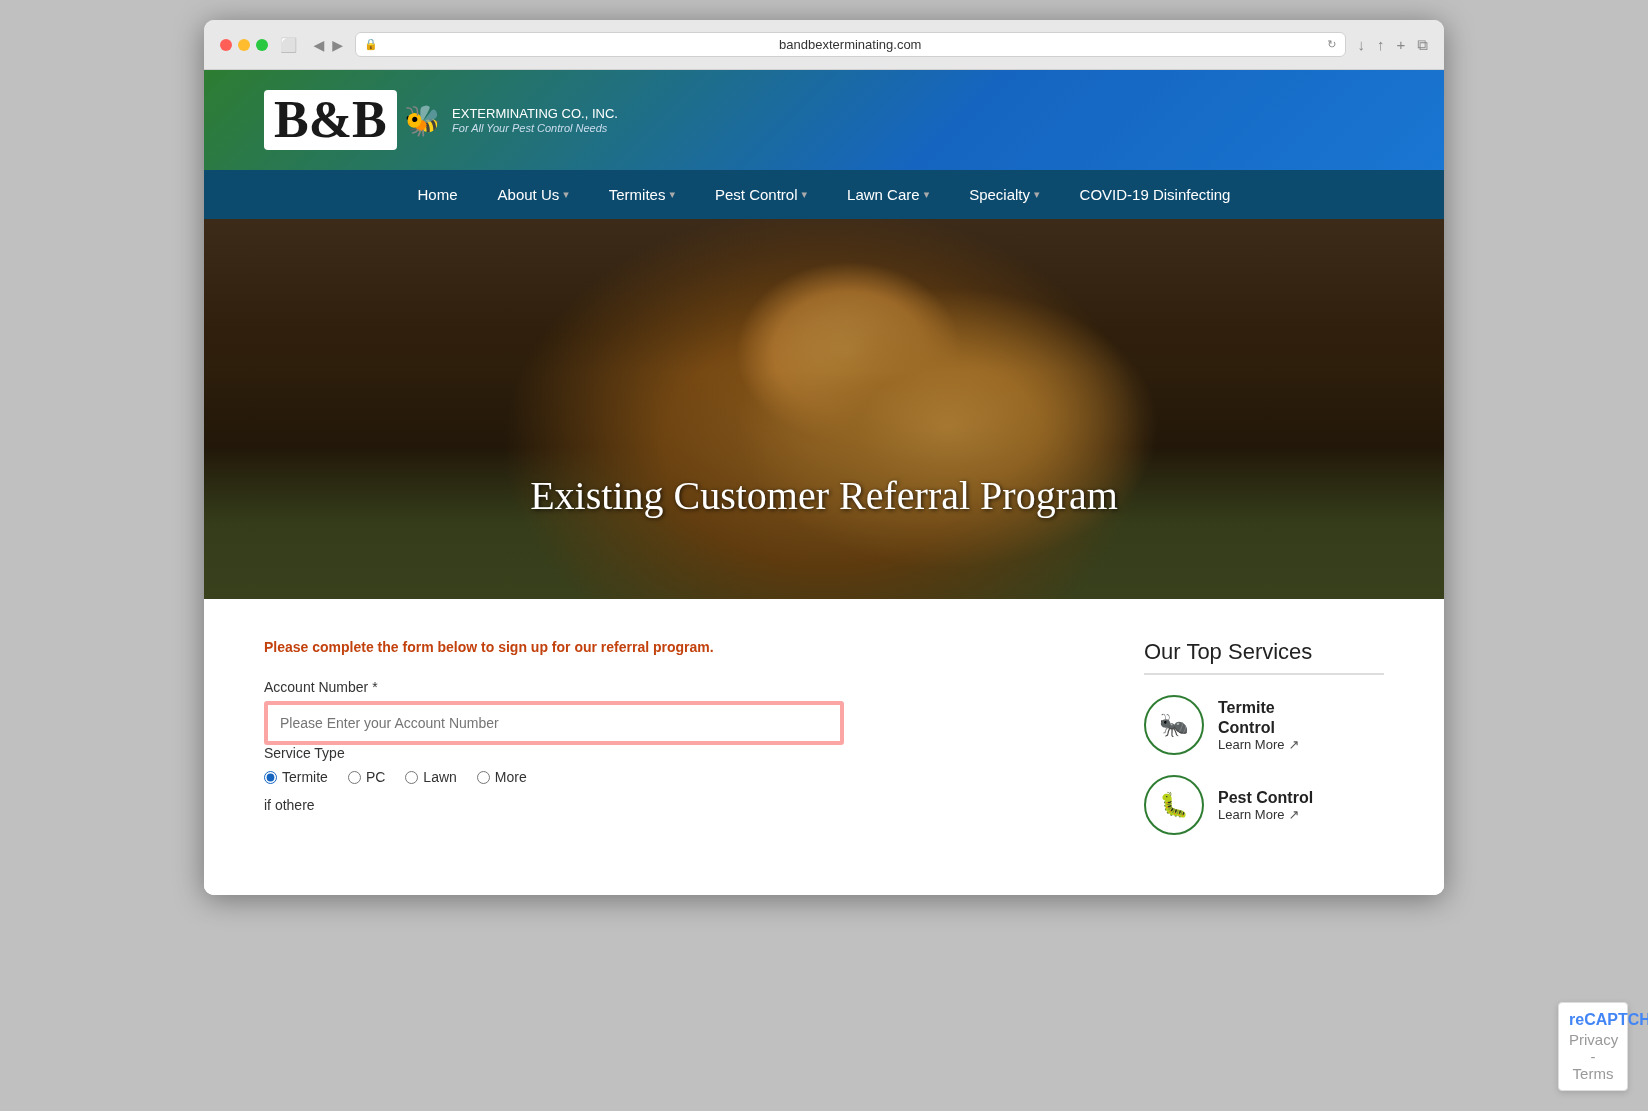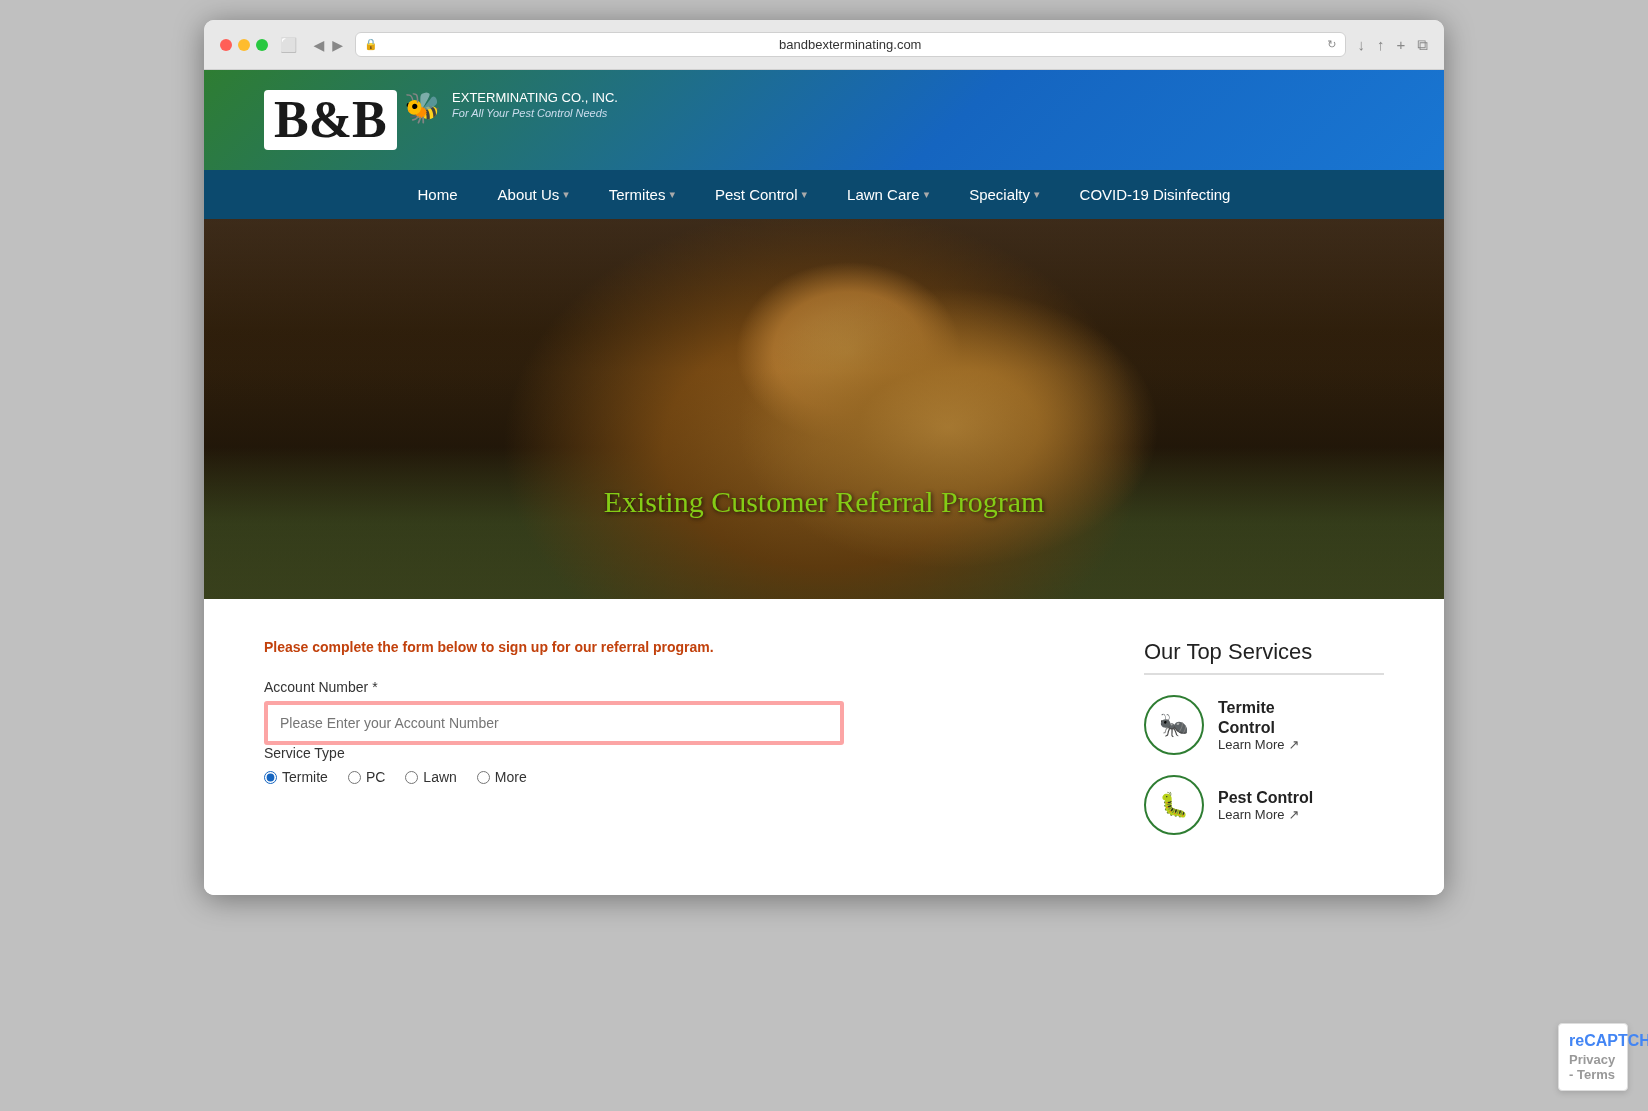--- a/index.html
+++ b/index.html
@@ -50,21 +50,21 @@
     .website { background: white; }
 
     
     .site-header {
       background: linear-gradient(135deg, #2e7d32 0%, #1565c0 60%, #1976d2 100%);
       padding: 20px 60px;
       display: flex;
       align-items: center;
       justify-content: space-between;
     }
-    .logo-area { display: flex; }
+    .logo-area { display: flex; align-items: center; }
     .logo-text {
       font-size: 52px;
       font-weight: 900;
       color: #2e7d32;
       font-family: Georgia, serif;
       background: white;
       padding: 4px 10px;
       border-radius: 4px;
       line-height: 1;
     }
@@ -138,22 +138,22 @@
         radial-gradient(ellipse 400px 300px at 50% 60%, #a06820 0%, #804c10 40%, transparent 80%),
         linear-gradient(to bottom, #4a3520 0%, #2a1a08 30%, #1a1005 60%, #3a4a20 80%, #4a5a28 100%);
       position: absolute;
       inset: 0;
     }
     .hero-title {
       position: absolute;
       bottom: 80px;
       left: 50%;
       transform: translateX(-50%);
-      color: #84cc16;
-      font-size: 30px;
+      color: #ffffff;
+      font-size: 40px;
       font-weight: 300;
       text-shadow: 1px 1px 4px rgba(0,0,0,0.8);
       white-space: nowrap;
       font-family: Georgia, serif;
     }
 
     
     .main-content {
       background: white;
       padding: 40px 60px;
@@ -320,20 +320,21 @@
               <input class="radio-input" type="radio" name="service" style="">
               <span>Lawn</span>
             </label>
             <label class="radio-item">
               <input class="radio-input" type="radio" name="service" style="">
               <span>More</span>
             </label>
           </div>
         </div>
 
+        <div class="if-other">if othere</div>
       </div>
 
       <div class="sidebar">
         <h2 class="sidebar-title">Our Top Services</h2>
         <hr class="sidebar-divider">
 
         <div class="service-card">
           <div class="service-icon-circle">
             <span>🐜</span>
           </div>
@@ -363,14 +364,14 @@
             </a>
           </div>
         </div>
       </div>
     </div>
   </div>
 </div>
 
 <div class="recaptcha-badge">
   <div style="font-size:16px; font-weight:bold; color:#4285f4; text-align:center; margin-bottom:2px;">reCAPTCHA</div>
-  <div style="color:#999; font-size:13px;font-weight:bold;">Privacy - Terms</div>
+  <div style="text-align:center; color:#999; font-size:15px;">Privacy - Terms</div>
 </div>
 
 </body></html>

